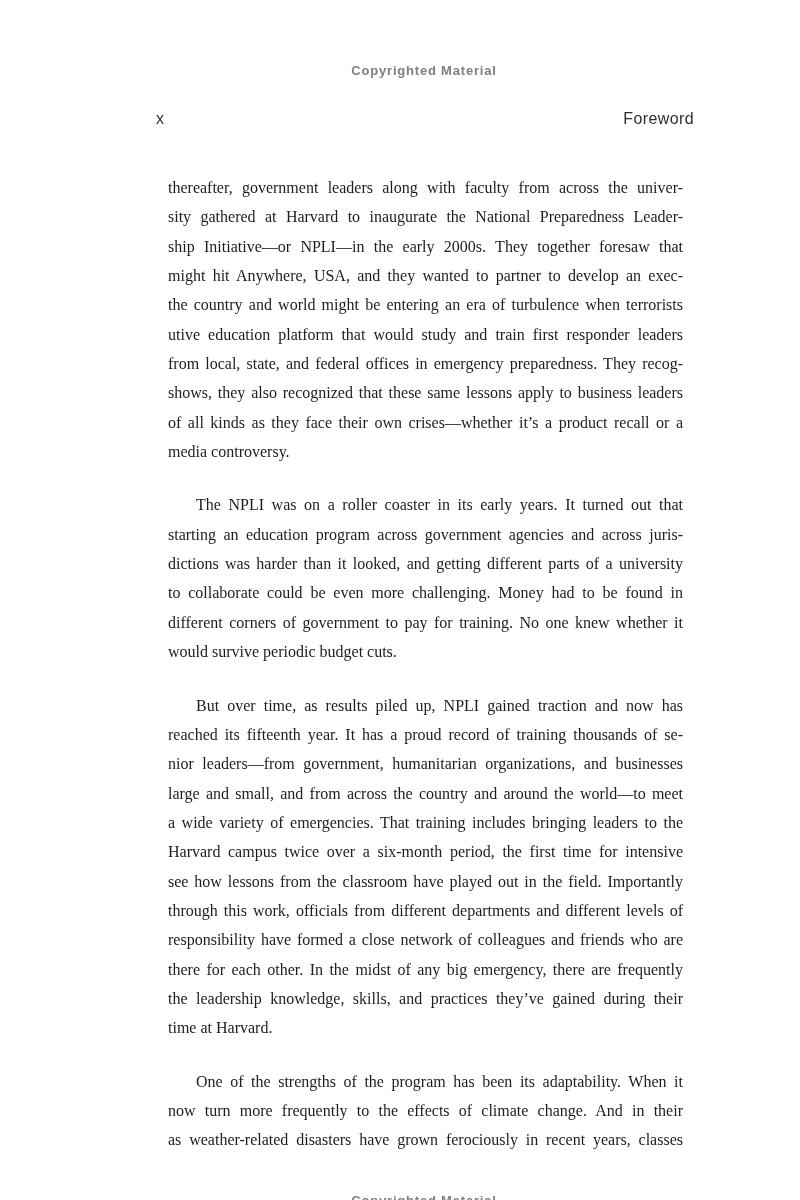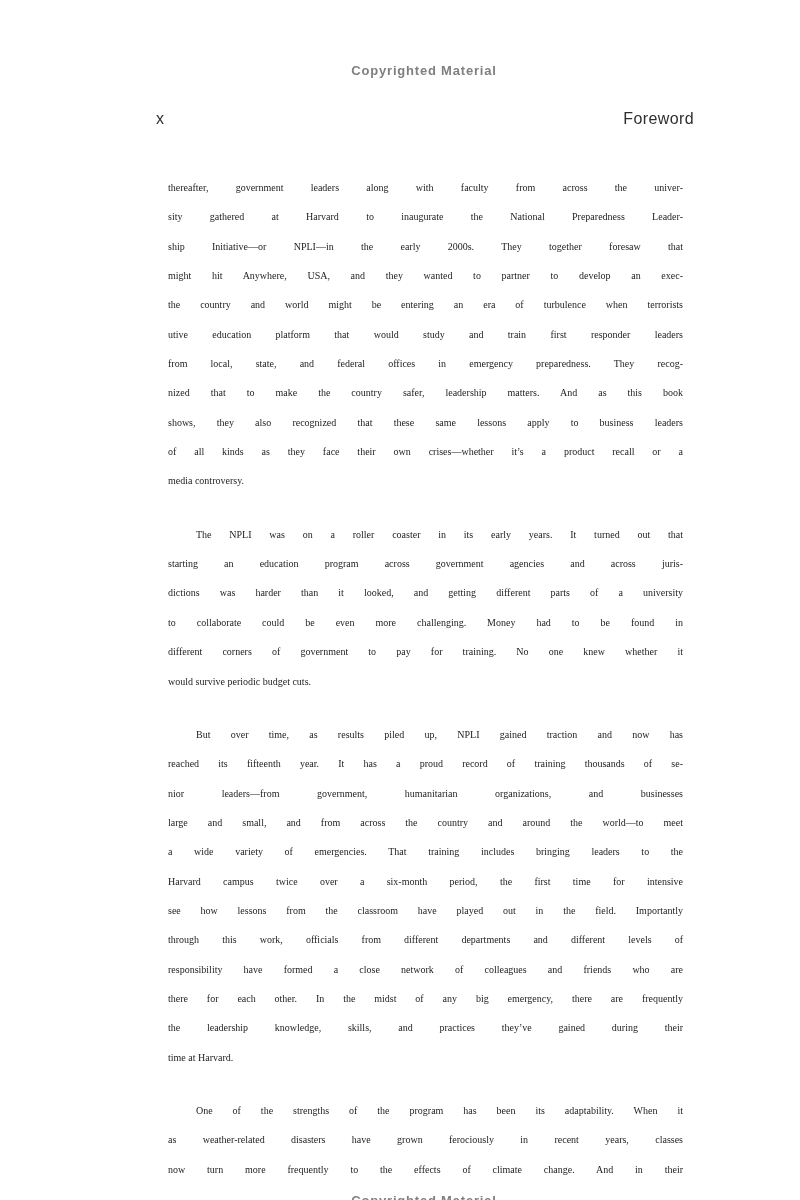--- a/index.html
+++ b/index.html
@@ -42,21 +42,21 @@
     font-family: "Liberation Sans", "DejaVu Sans", sans-serif;
     font-size: 16px;
     letter-spacing: 0.4px;
     color: var(--header-text);
   }
   .body-text {
     position: absolute;
     top: 113px;
     left: 108px;
     width: 587px;
-    font-size: 10px;
+    font-size: 16px;
     color: var(--text);
   }
   .para { margin: 0; }
   .para.indent .line:first-child { text-indent: 28px; }
   .line {
     height: 29.35px;
     line-height: 29.35px;
     text-align: justify;
     text-align-last: justify;
     white-space: normal;
@@ -77,21 +77,20 @@
 
   <div class="body-text" id="body-text">
       <div class="para">
         <div class="line">thereafter, government leaders along with faculty from across the univer-</div>
         <div class="line">sity gathered at Harvard to inaugurate the National Preparedness Leader-</div>
         <div class="line">ship Initiative—or NPLI—in the early 2000s. They together foresaw that</div>
         <div class="line">might hit Anywhere, USA, and they wanted to partner to develop an exec-</div>
         <div class="line">the country and world might be entering an era of turbulence when terrorists</div>
         <div class="line">utive education platform that would study and train first responder leaders</div>
         <div class="line">from local, state, and federal offices in emergency preparedness. They recog-</div>
-        <div class="line">nized that to make the country safer, leadership matters. And as this book</div>
         <div class="line">shows, they also recognized that these same lessons apply to business leaders</div>
         <div class="line">of all kinds as they face their own crises—whether it’s a product recall or a</div>
         <div class="line last-left">media controversy.</div>
       </div>
       <div class="para indent">
         <div class="line">The NPLI was on a roller coaster in its early years. It turned out that</div>
         <div class="line">starting an education program across government agencies and across juris-</div>
         <div class="line">dictions was harder than it looked, and getting different parts of a university</div>
         <div class="line">to collaborate could be even more challenging. Money had to be found in</div>
         <div class="line">different corners of government to pay for training. No one knew whether it</div>
@@ -106,19 +105,19 @@
         <div class="line">Harvard campus twice over a six-month period, the first time for intensive</div>
         <div class="line">see how lessons from the classroom have played out in the field. Importantly</div>
         <div class="line">through this work, officials from different departments and different levels of</div>
         <div class="line">responsibility have formed a close network of colleagues and friends who are</div>
         <div class="line">there for each other. In the midst of any big emergency, there are frequently</div>
         <div class="line">the leadership knowledge, skills, and practices they’ve gained during their</div>
         <div class="line last-left">time at Harvard.</div>
       </div>
       <div class="para indent">
         <div class="line">One of the strengths of the program has been its adaptability. When it</div>
+        <div class="line">now turn more frequently to the effects of climate change. And in their</div>
         <div class="line">as weather-related disasters have grown ferociously in recent years, classes</div>
-        <div class="line">now turn more frequently to the effects of climate change. And in their</div>
       </div>
     </div>
 
   <div class="notice bottom">Copyrighted Material</div>
 </div>
 
 </body></html>

